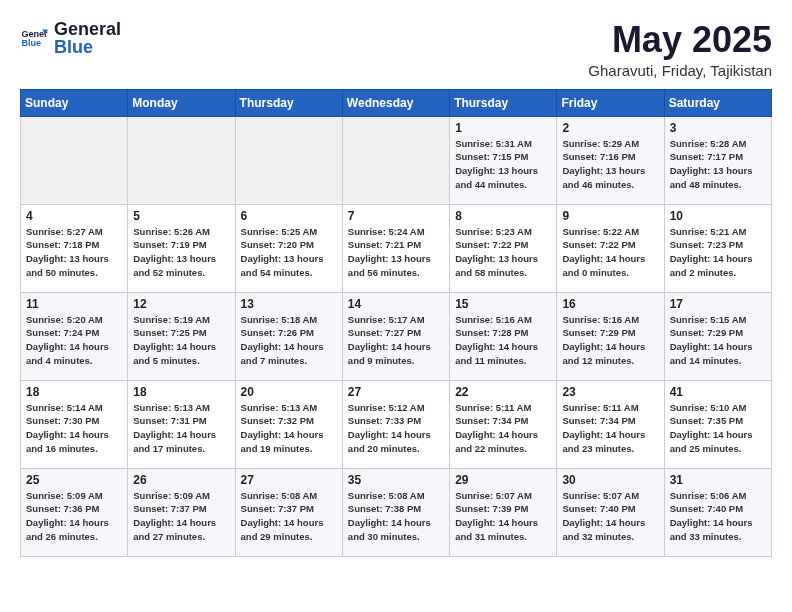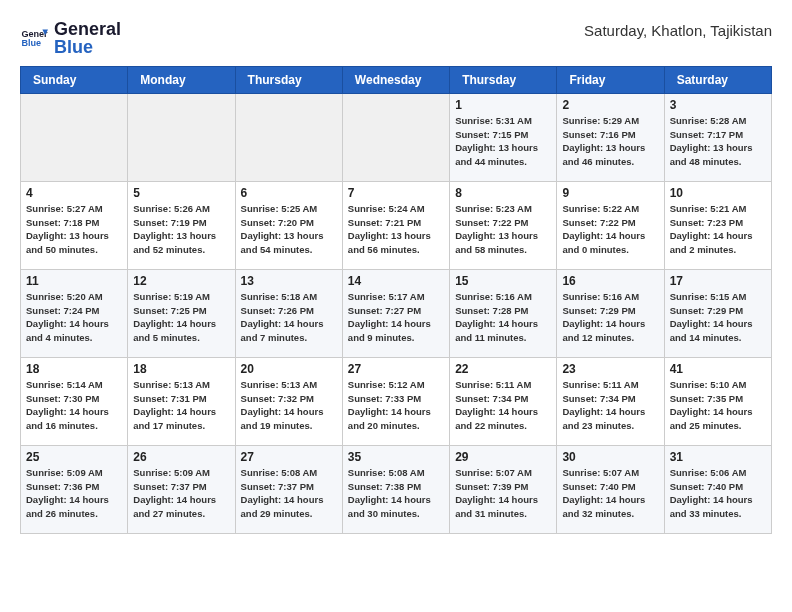--- a/index.html
+++ b/index.html
@@ -42,21 +42,21 @@
     table {
       width: 100%;
       border-collapse: collapse;
       table-layout: fixed;
     }
     thead th {
       background-color: #2563c0;
       color: white;
       font-size: 12px;
       font-weight: bold;
-      padding: 6px 12px;
+      padding: 6px 4px;
       text-align: left;
       border: 1px solid #1a4fa0;
     }
     tbody td {
       vertical-align: top;
       border: 1px solid #ccc;
       padding: 4px 5px;
       font-size: 10px;
       color: #222;
       height: 88px;
@@ -94,21 +94,22 @@
       <text x="2" y="18" font-size="13" font-weight="bold" fill="#1a1a2e">General</text>
       <text x="2" y="32" font-size="13" font-weight="bold" fill="#2563c0">Blue</text>
       <polygon points="32,8 40,8 36,16" fill="#2563c0"></polygon>
     </svg>
     <div>
       <div style="font-size:18px;font-weight:bold;color:#1a1a2e;line-height:1.1;">General</div>
       <div style="font-size:18px;font-weight:bold;color:#2563c0;line-height:1;margin-top:-2px;">Blue</div>
     </div>
   </div>
   <div class="title-block">
-    <div class="location">Saturday, Khatlon, Tajikistan</div>
+    <div class="month-title">May 2025</div>
+    <div class="location">Gharavuti, Friday, Tajikistan</div>
   </div>
 </div>
 
 <table>
   <thead>
     <tr>
     <th>Sunday</th>
         <th>Monday</th>
         <th>Thursday</th>
         <th>Wednesday</th>

